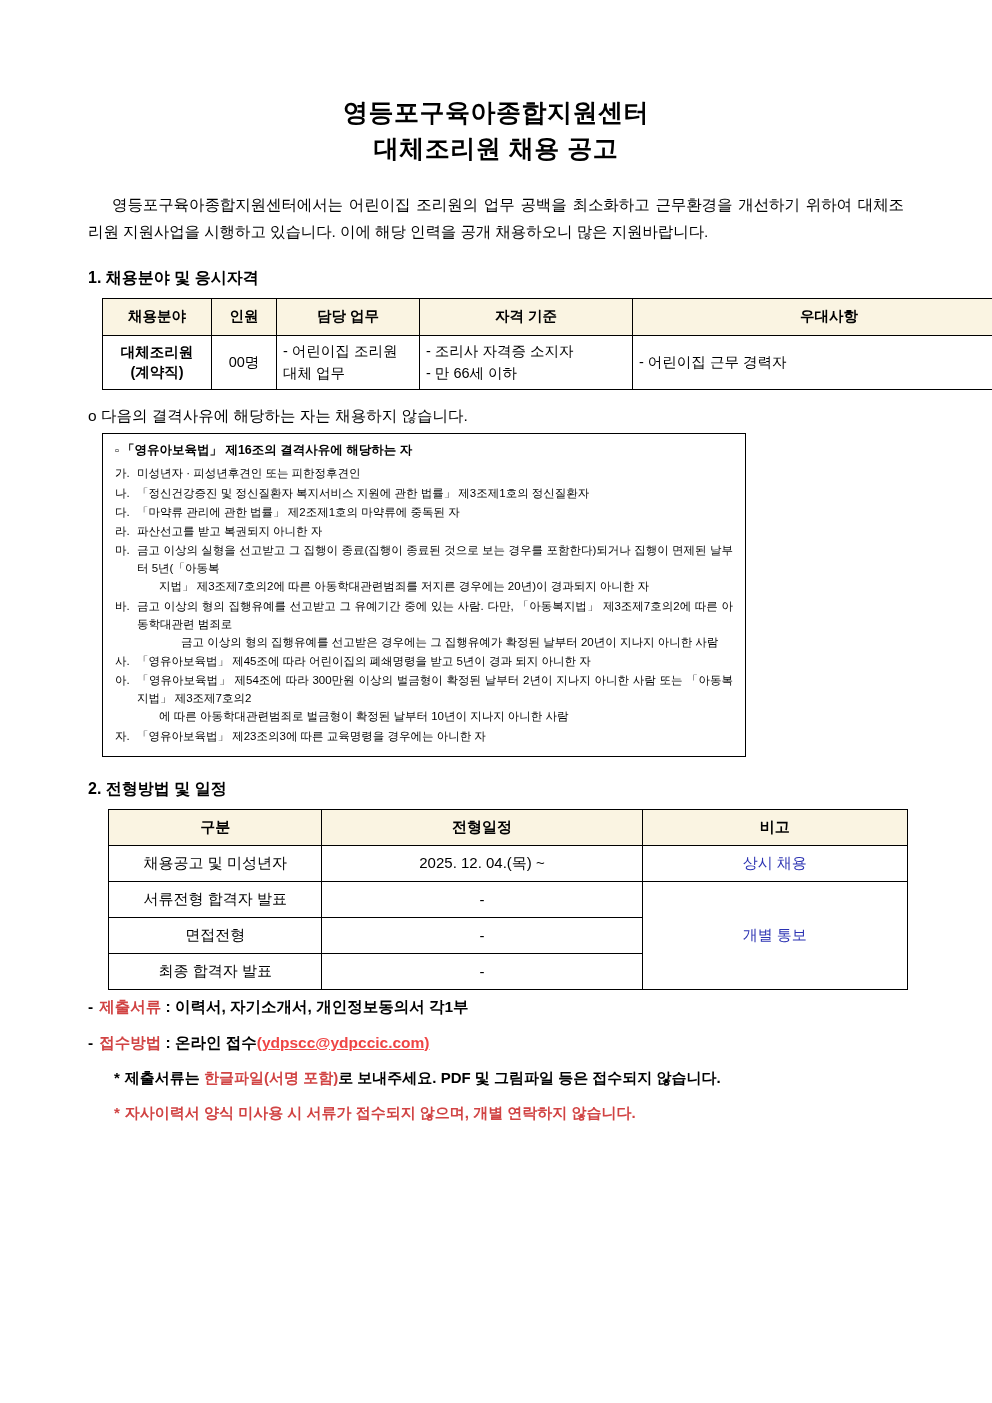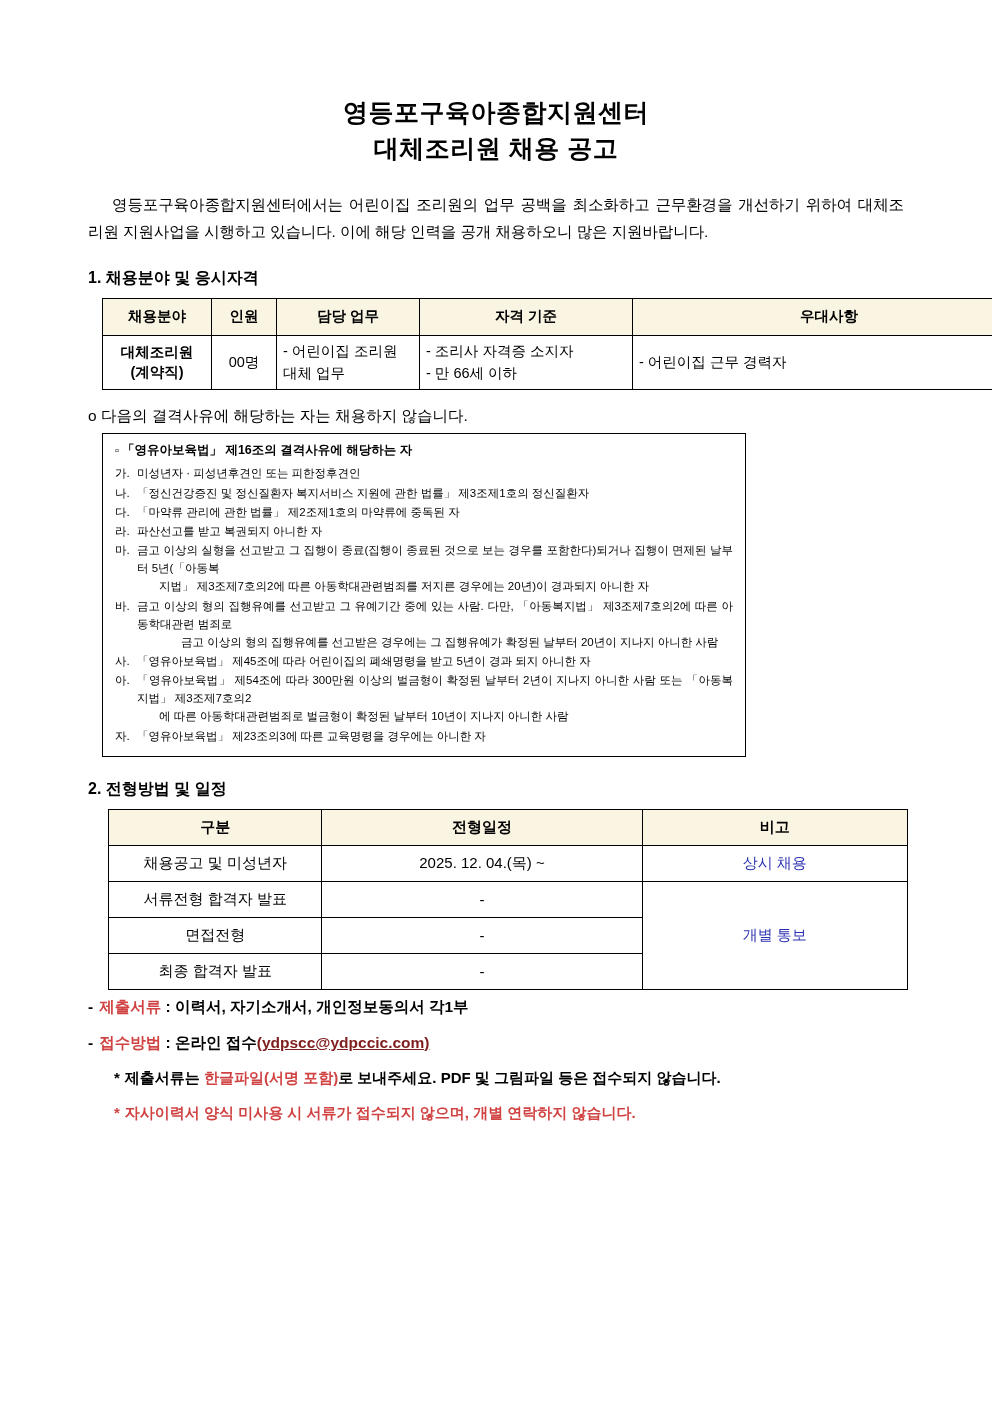--- a/index.html
+++ b/index.html
@@ -176,21 +176,21 @@
   .b-list {
   }
   .b-row {
     font-size: 15.5px;
     font-weight: bold;
     line-height: 1.6;
     margin-bottom: 11px;
   }
   .b-row .dash { margin-right: 6px; }
   .red { color: #d14343; }
-  .blue { color: #7f1d1d; }
+  .blue { color: #ef4444; }
   .ul { text-decoration: underline; }
   .sub-row {
     font-size: 15px;
     font-weight: bold;
     line-height: 1.6;
     margin: 0 0 11px 26px;
   }
   .sub-row .ast { margin-right: 5px; }
 </style>
 </head>

